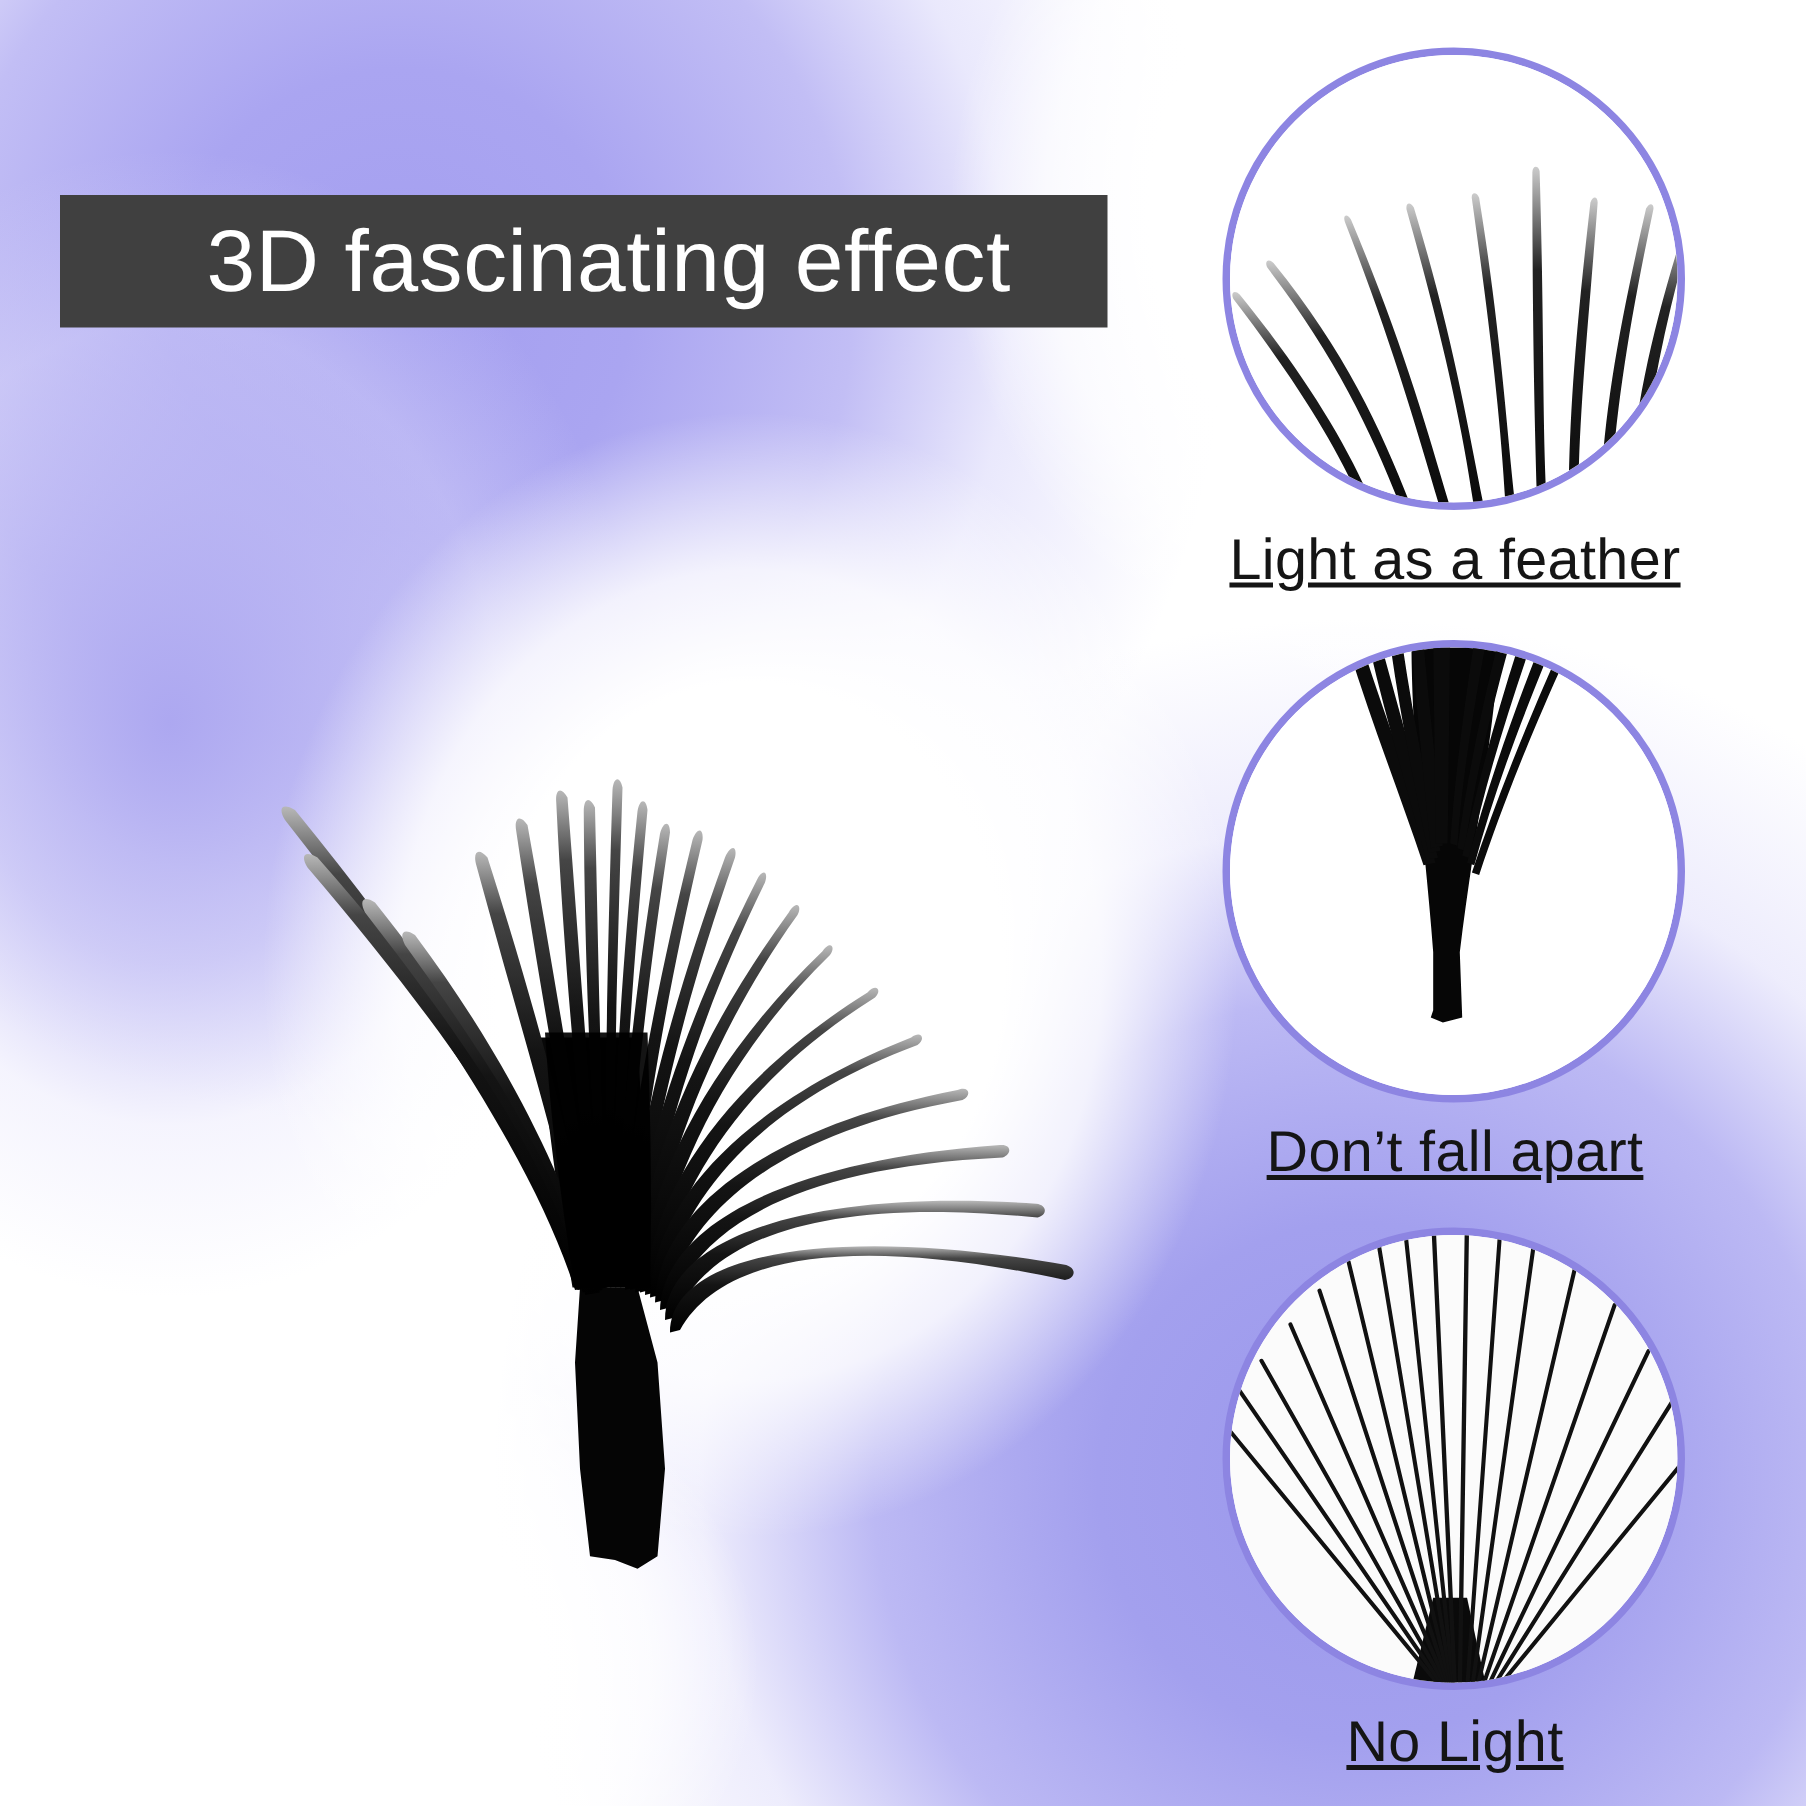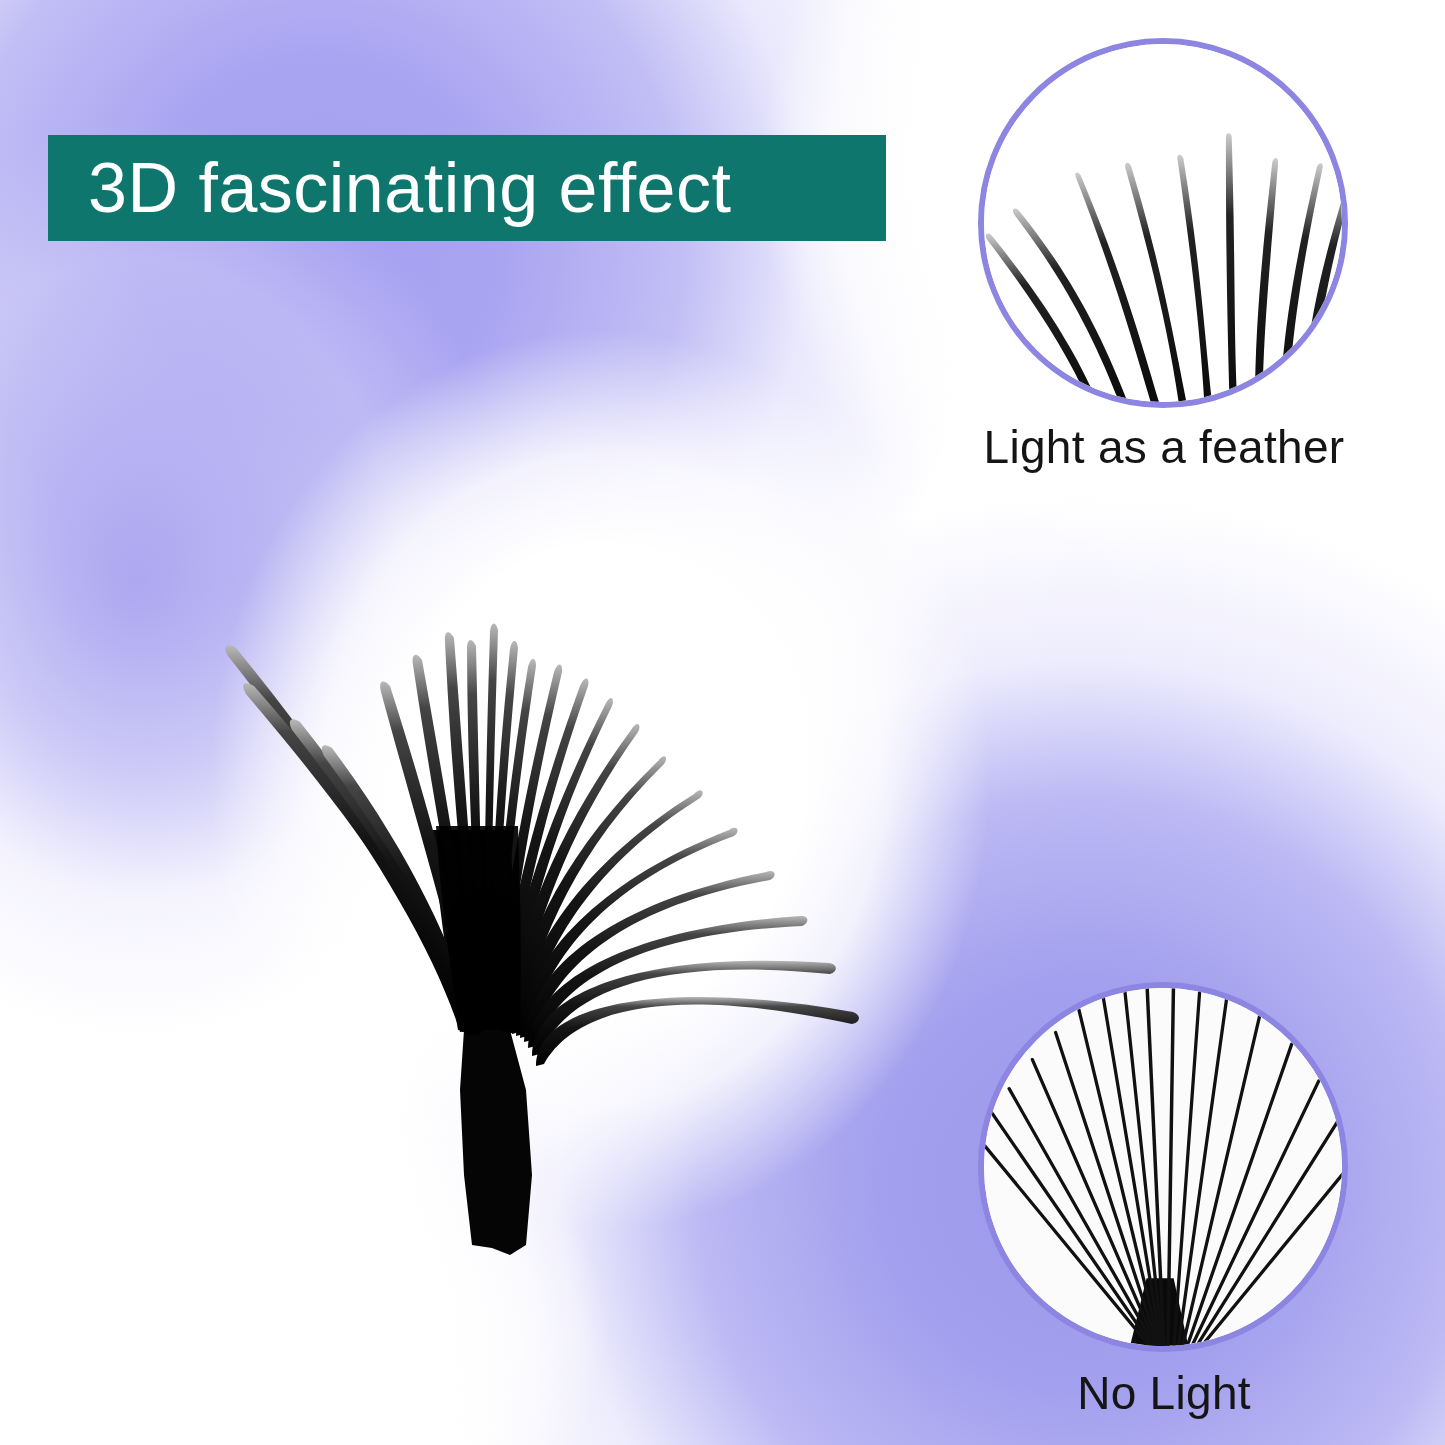--- a/index.html
+++ b/index.html
@@ -84,26 +84,27 @@
     height: 700px;
     background: radial-gradient(closest-side at 48% 42%,
                  #ffffff 0%, #ffffff 55%, rgba(255,255,255,0.72) 78%,
                  rgba(255,255,255,0) 100%);
   }
 
   
   .title-banner {
     position: absolute;
     left: 48px;
-    top: 135px;
+    top: 156px;
     width: 838px;
     height: 106px;
-    background: #0f766e;
+    background: #404040;
     display: flex;
     align-items: center;
+    justify-content: center;
   }
   .title-text {
     color: #ffffff;
     font-size: 70px;
     line-height: 1;
     font-weight: 400;
     letter-spacing: 0.5px;
     padding-left: 40px;
     white-space: nowrap;
   }
@@ -152,20 +153,21 @@
     margin-top: 14px;
     text-align: center;
     width: 420px;
     margin-left: -6px;
     color: #151515;
     font-size: 46px;
     line-height: 1.12;
     font-weight: 400;
     letter-spacing: 0.3px;
     white-space: nowrap;
+    text-decoration: underline;
   }
   .callout-3 .callout-label { margin-top: 16px; }
 </style>
 </head>
 <body>
 
 <div class="poster">
 
   <div class="bg-base"></div>
   <div class="bg-tl"></div>
@@ -250,20 +252,43 @@
             <path d="M262 374 C258 302 260 230 256 96 C255 91 250 91 250 97 C250 232 252 304 254 376 Z"></path>
             <path d="M288 374 C288 300 296 226 304 122 C304 117 300 116 298 122 C286 228 280 300 280 376 Z"></path>
             <path d="M314 374 C318 298 330 222 350 128 C351 123 347 121 344 127 C322 224 308 298 306 376 Z"></path>
             <path d="M338 372 C344 298 358 226 382 142 C383 137 379 135 376 141 C350 224 332 298 330 374 Z"></path>
           </g>
         </svg>
       </div>
       <div class="callout-label">Light as a feather</div>
     </div>
 
+    <div class="callout callout-2">
+      <div class="circle">
+        <svg viewBox="0 0 370 370" preserveAspectRatio="xMidYMid slice">
+          <rect x="0" y="0" width="370" height="370" fill="#ffffff"></rect>
+
+          <path d="M150 -10 C150 90 162 170 168 252 L168 300 L166 306 L176 310 L192 306 L190 252 C200 168 216 88 224 -10 Z" fill="#060606"></path>
+
+          <g fill="#0b0b0b">
+            <path d="M160 180 C140 120 116 60 96 -6 L108 -6 C128 58 152 118 170 178 Z"></path>
+            <path d="M162 175 C146 115 128 56 114 -6 L124 -6 C140 54 158 114 172 174 Z"></path>
+            <path d="M164 170 C152 112 140 52 132 -6 L142 -6 C150 50 162 110 174 168 Z"></path>
+            <path d="M166 166 C160 108 154 48 150 -6 L160 -6 C164 46 172 106 176 164 Z"></path>
+            <path d="M170 162 L168 -6 L182 -6 L180 162 Z"></path>
+            <path d="M182 162 C186 104 194 46 202 -6 L212 -6 C202 48 192 106 188 164 Z"></path>
+            <path d="M188 166 C196 108 208 50 222 -6 L232 -6 C216 52 202 110 194 168 Z"></path>
+            <path d="M192 172 C204 114 220 56 240 -6 L250 -6 C228 58 210 116 198 174 Z"></path>
+            <path d="M196 178 C212 118 232 60 258 -6 L268 -6 C240 62 218 120 202 180 Z"></path>
+            <path d="M200 186 C220 126 244 66 276 -6 L284 -6 C250 68 226 128 206 188 Z"></path>
+          </g>
+        </svg>
+      </div>
+      <div class="callout-label">Don’t fall apart</div>
+    </div>
 
     <div class="callout callout-3">
       <div class="circle">
         <svg viewBox="0 0 370 370" preserveAspectRatio="xMidYMid slice">
           <rect x="0" y="0" width="370" height="370" fill="#fbfbfb"></rect>
 
           <path d="M150 374 L168 300 L196 300 L212 374 Z" fill="#0a0a0a"></path>
           <g stroke="#111111" stroke-linecap="round" fill="none">
             <path d="M176 376 L-10 150" stroke-width="3.4"></path>
             <path d="M178 376 L6 126" stroke-width="3.4"></path>

